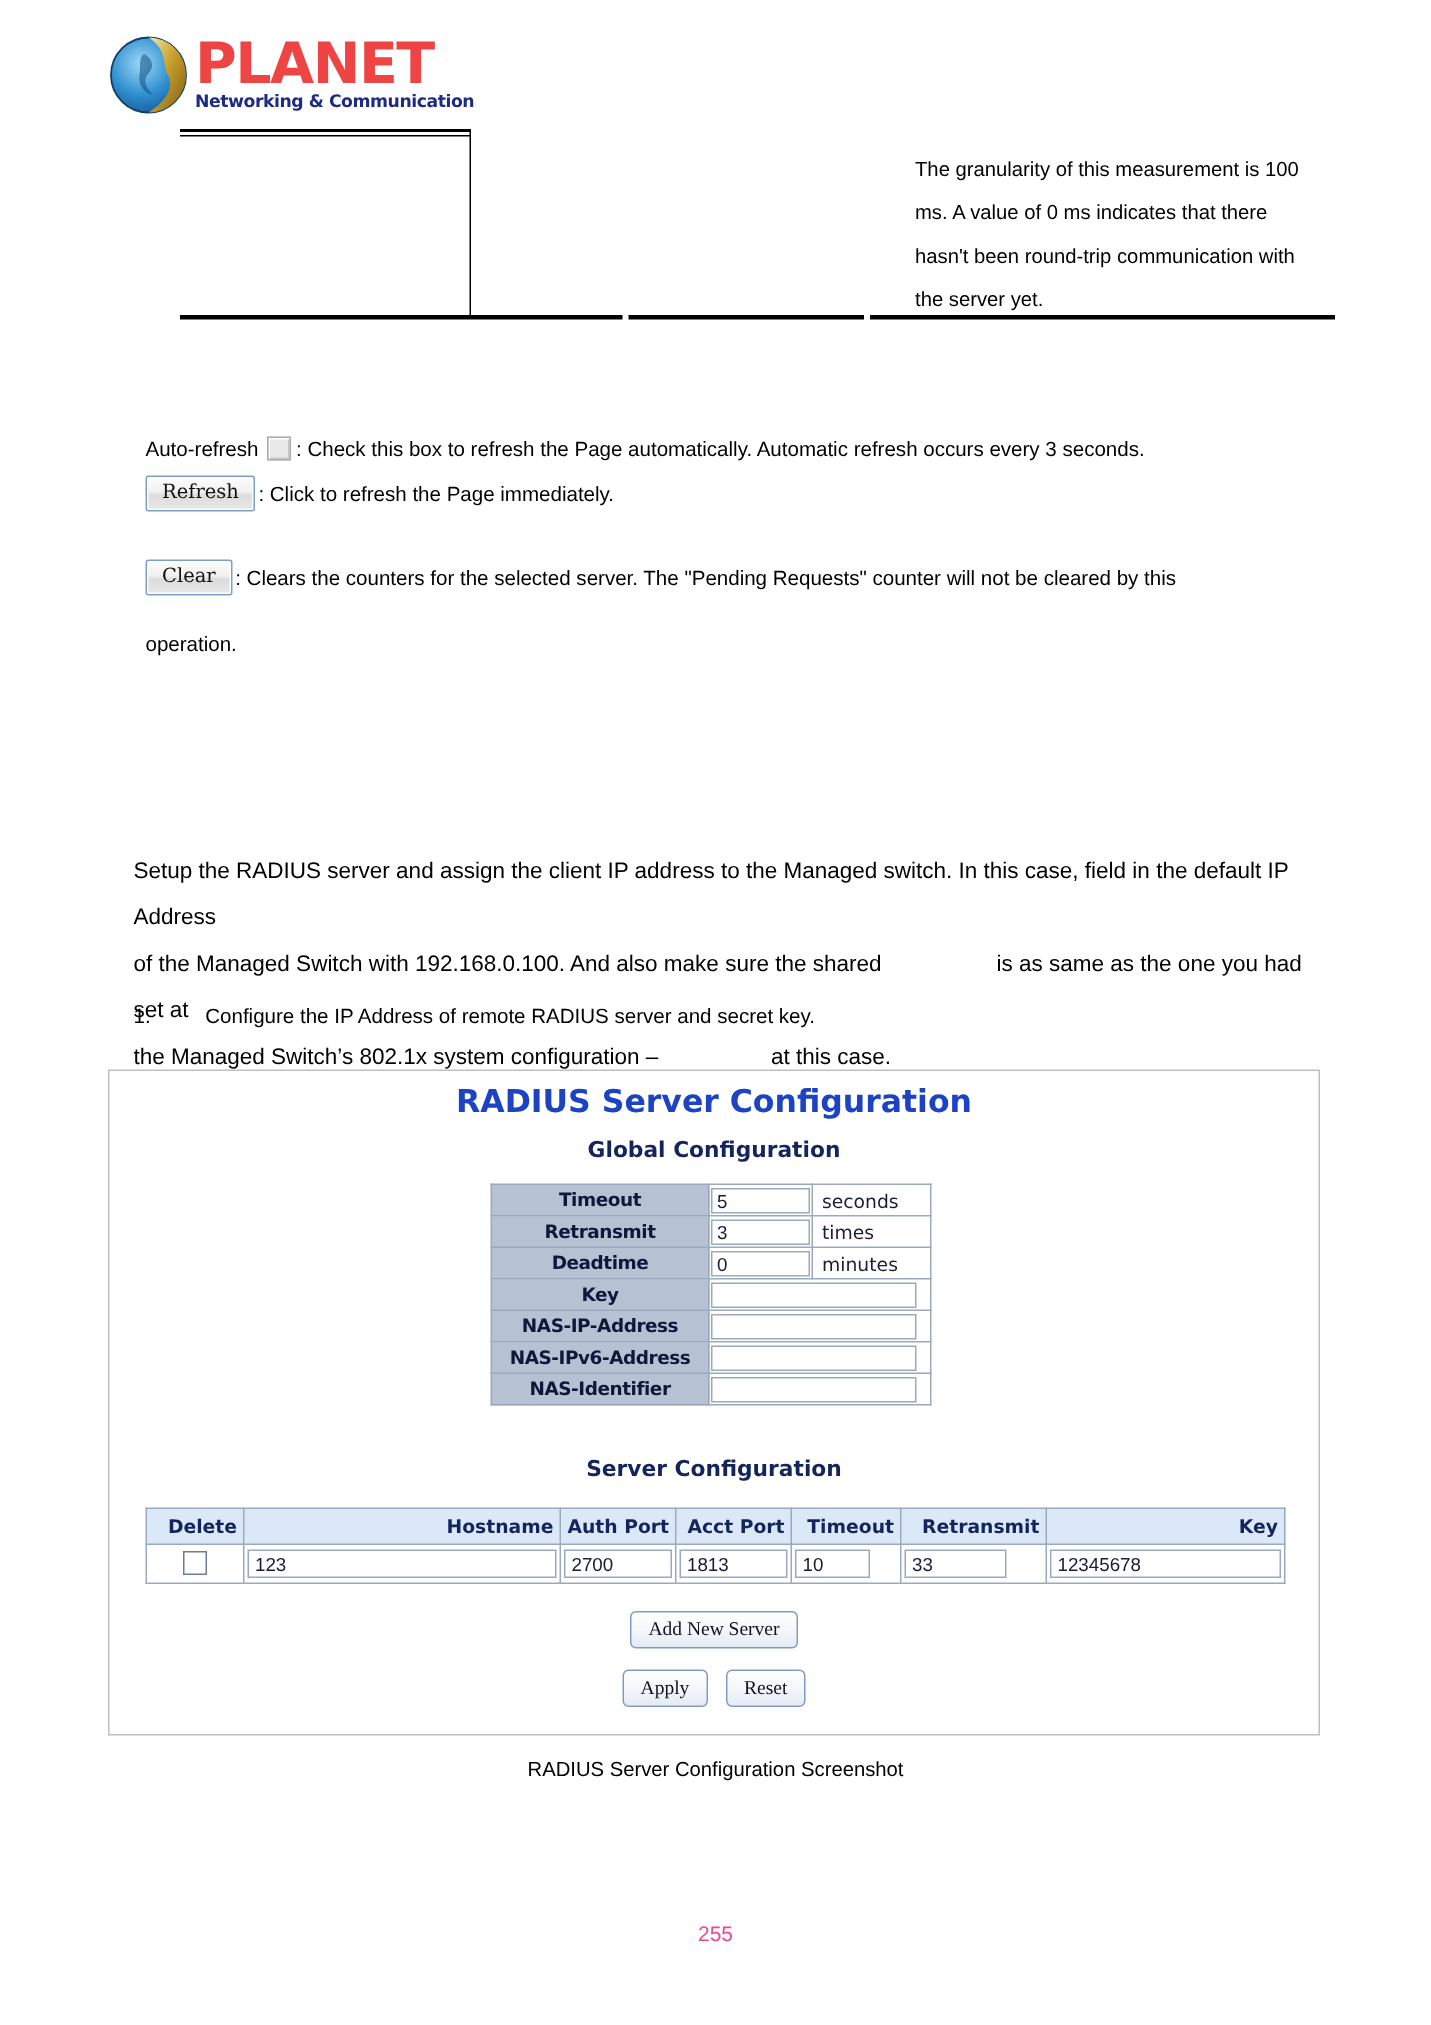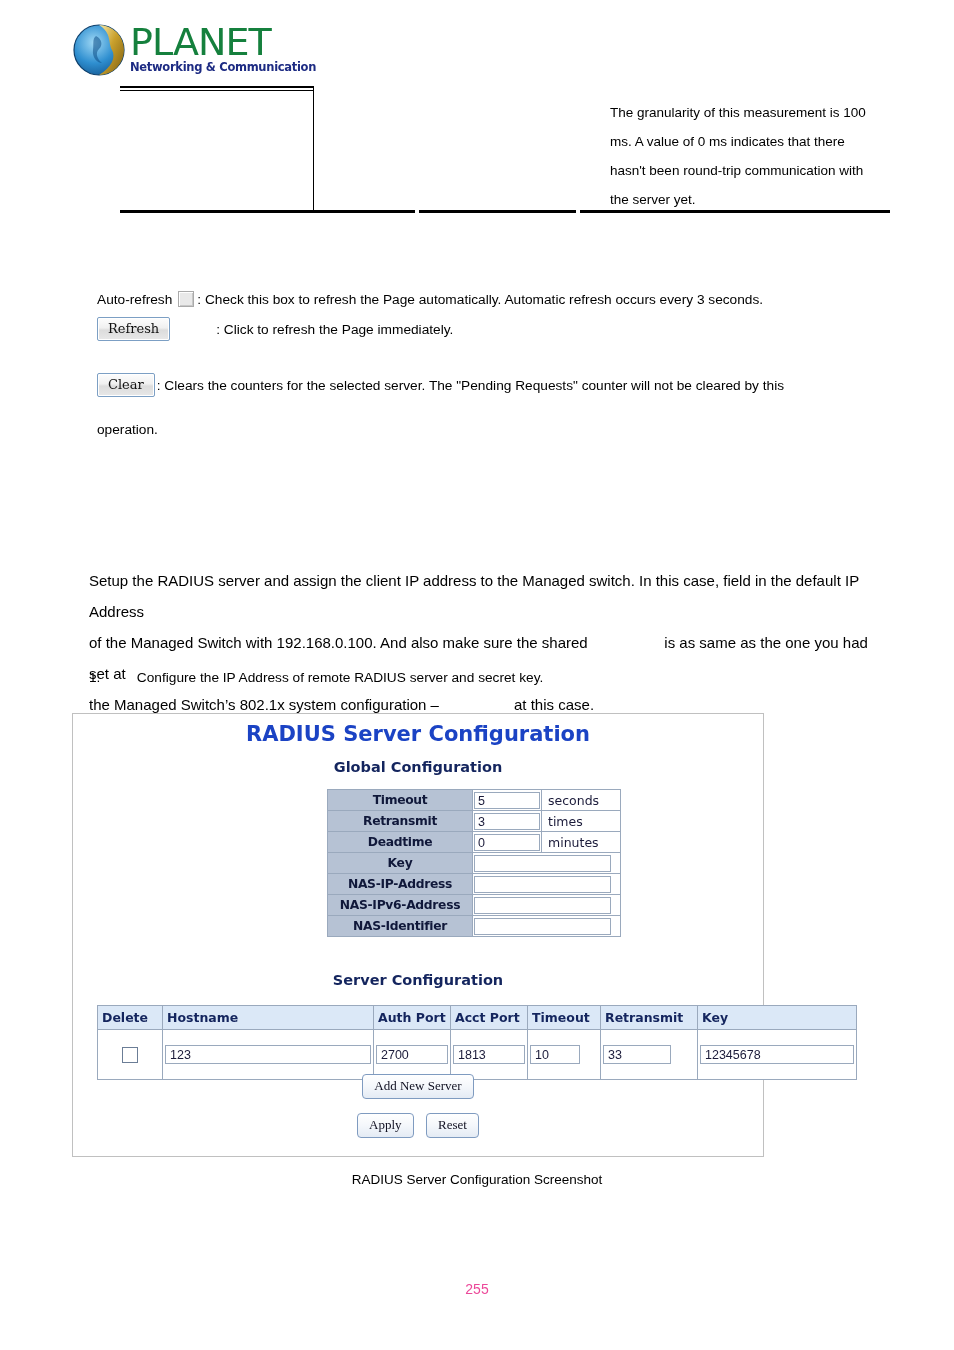--- a/index.html
+++ b/index.html
@@ -33,24 +33,24 @@
   }
   #logo-wordmark {
     position: absolute;
     left: 58px;
     top: 2px;
     width: 215px;
     height: 58px;
   }
   .logo-planet-text {
     font-family: "DejaVu Sans", sans-serif;
-    font-weight: normal;
+    font-weight: bold;
     font-size: 38px;
     letter-spacing: -1px;
-    color: #15803d;
+    color: #ef4444;
     line-height: 40px;
     display: block;
   }
   .logo-tagline-text {
     font-family: "DejaVu Sans", sans-serif;
     font-weight: bold;
     font-size: 11.5px;
     letter-spacing: -0.3px;
     color: #1d2b83;
     line-height: 14px;
@@ -154,21 +154,20 @@
     text-align: center;
     padding: 3px 10px 4px 10px;
     line-height: 15px;
   }
   #refresh-row {
     position: absolute;
     left: 97px;
     top: 317px;
     display: flex;
     align-items: center;
-    gap: 44px;
   }
   #refresh-row .desc, #clear-row .desc {
     font-size: 13.7px;
     margin-left: 2px;
   }
   #clear-row {
     position: absolute;
     left: 97px;
     top: 373px;
     display: flex;
@@ -201,21 +200,21 @@
     font-size: 13.7px;
     line-height: 20px;
   }
   #step-one .num { display: inline-block; width: 44px; }
 
   
   #screenshot-panel {
     position: absolute;
     left: 72px;
     top: 713px;
-    width: 692px;
+    width: 808px;
     height: 444px;
     border: 1px solid #c0c0c0;
     background: #ffffff;
     box-sizing: border-box;
   }
   #rsc-title {
     position: absolute;
     left: 0;
     right: 0;
     top: 8px;
@@ -311,27 +310,27 @@
   }
   #server-table th {
     background: #dbe8f7;
     border: 1px solid #9aa9bd;
     font-family: "DejaVu Sans", sans-serif;
     font-weight: bold;
     font-size: 12.5px;
     color: #14255e;
     height: 23px;
     padding: 0 4px;
-    text-align: left;
+    text-align: right;
   }
   #server-table td {
     border: 1px solid #9aa9bd;
     background: #ffffff;
     height: 25px;
-    padding: 12px 2px;
+    padding: 0 2px;
     text-align: center;
   }
   .row-checkbox {
     display: inline-block;
     width: 14px;
     height: 14px;
     background: #ffffff;
     border: 1px solid #6b7d96;
     vertical-align: middle;
   }

